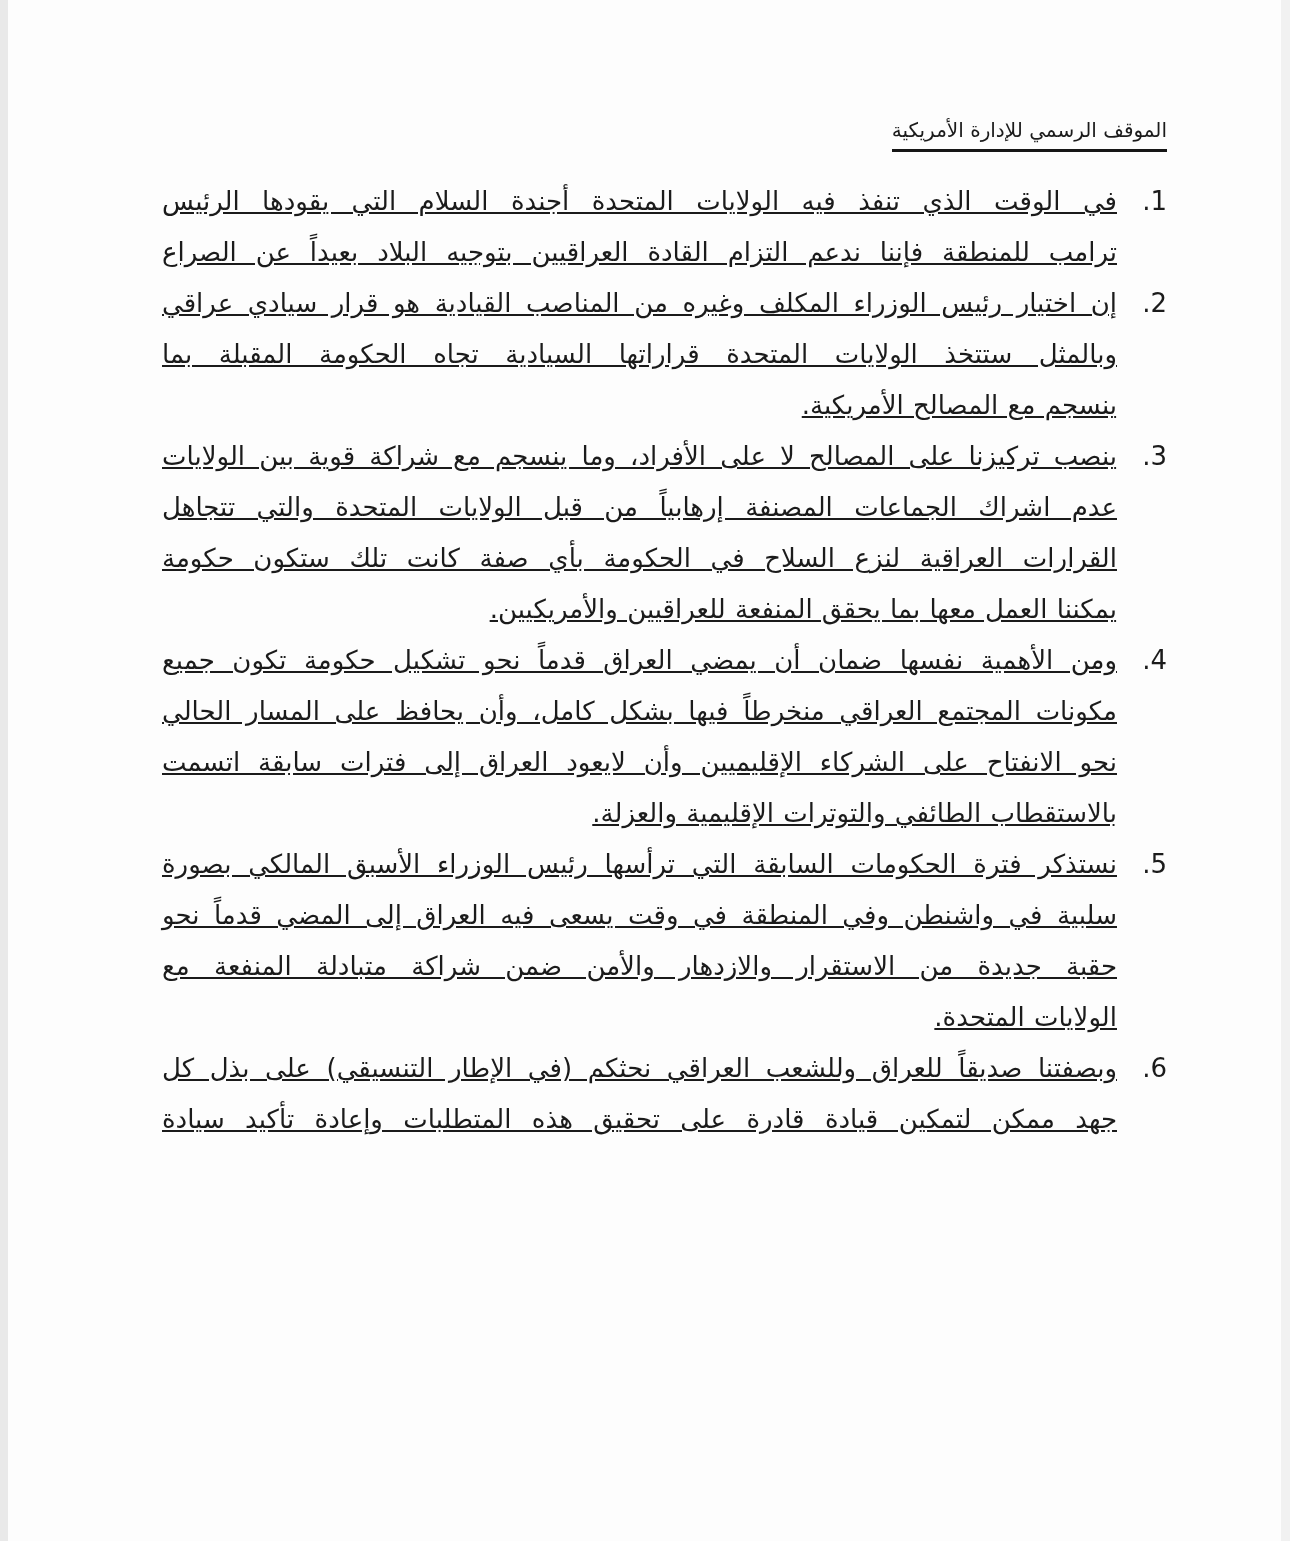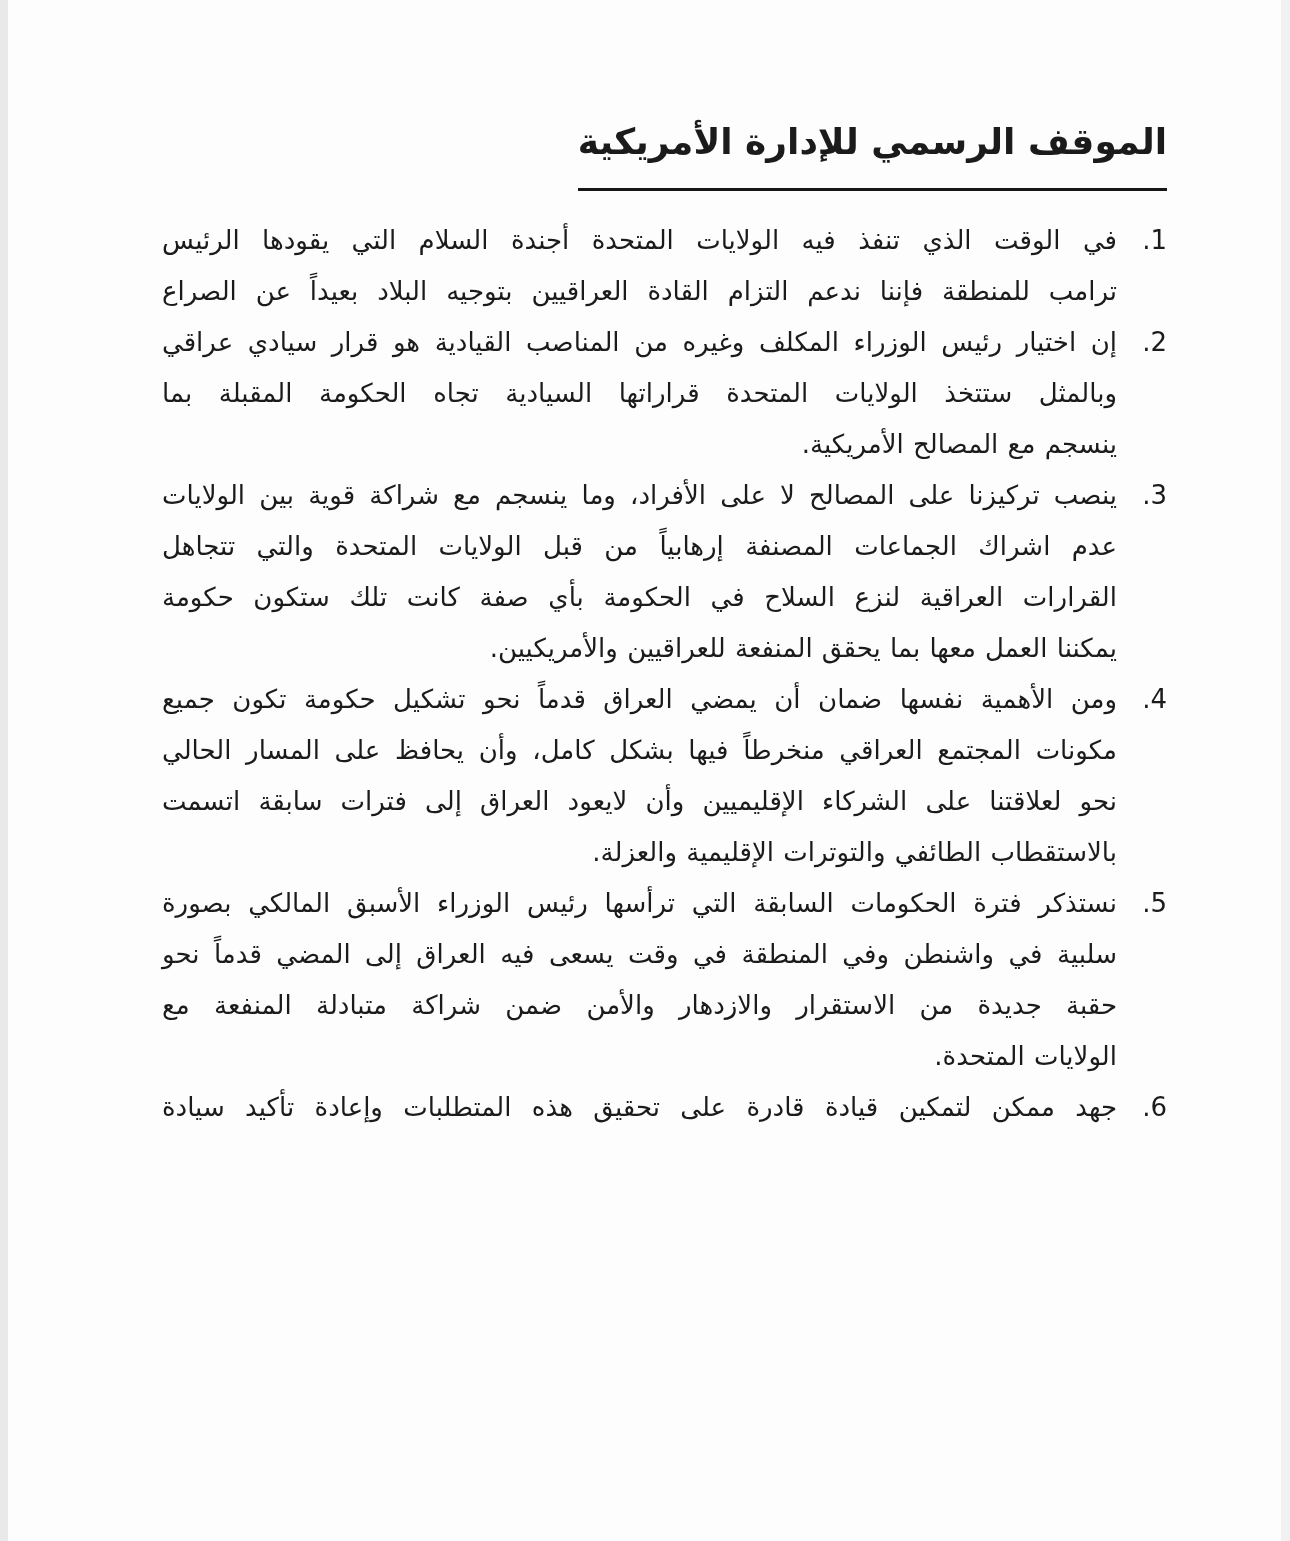--- a/index.html
+++ b/index.html
@@ -34,24 +34,24 @@
     top: 116px;
     right: 123px;
     left: 162px;
   }
   .title-wrap {
     text-align: right;
     margin-bottom: 24px;
   }
   .doc-title {
     display: inline-block;
-    font-size: 36px;
-    font-weight: bold;
+    font-size: 20px;
+    font-weight: normal;
     line-height: 1.45;
-    padding-bottom: 20px;
+    padding-bottom: 4px;
     border-bottom: 3px solid #161616;
   }
   .item {
     display: flex;
     align-items: flex-start;
   }
   .item-num {
     flex: 0 0 50px;
     font-size: 26px;
     line-height: 51px;
@@ -61,20 +61,21 @@
   .item-lines {
     flex: 1 1 auto;
     min-width: 0;
   }
   .line {
     font-size: 26px;
     line-height: 51px;
     text-align: justify;
     text-align-last: justify;
     word-spacing: 1px;
+    text-decoration: underline;
   }
   .line.last {
     text-align-last: right;
   }
 </style>
 </head>
 <body>
 
 <div class="page">
   <div class="edge-left"></div>
@@ -113,37 +114,38 @@
           <div class="line">القرارات العراقية لنزع السلاح في الحكومة بأي صفة كانت تلك ستكون حكومة</div>
           <div class="line last">يمكننا العمل معها بما يحقق المنفعة للعراقيين والأمريكيين.</div>
         </div>
       </div>
 
       <div class="item">
         <div class="item-num">4.</div>
         <div class="item-lines">
           <div class="line">ومن الأهمية نفسها ضمان أن يمضي العراق قدماً نحو تشكيل حكومة تكون جميع</div>
           <div class="line">مكونات المجتمع العراقي منخرطاً فيها بشكل كامل، وأن يحافظ على المسار الحالي</div>
-          <div class="line">نحو لعلاقتنا على الشركاء الإقليميين وأن لايعود العراق إلى فترات سابقة اتسمت</div>
+          <div class="line">نحو الانفتاح على الشركاء الإقليميين وأن لايعود العراق إلى فترات سابقة اتسمت</div>
           <div class="line last">بالاستقطاب الطائفي والتوترات الإقليمية والعزلة.</div>
         </div>
       </div>
 
       <div class="item">
         <div class="item-num">5.</div>
         <div class="item-lines">
           <div class="line">نستذكر فترة الحكومات السابقة التي ترأسها رئيس الوزراء الأسبق المالكي بصورة</div>
           <div class="line">سلبية في واشنطن وفي المنطقة في وقت يسعى فيه العراق إلى المضي قدماً نحو</div>
           <div class="line">حقبة جديدة من الاستقرار والازدهار والأمن ضمن شراكة متبادلة المنفعة مع</div>
           <div class="line last">الولايات المتحدة.</div>
         </div>
       </div>
 
       <div class="item">
         <div class="item-num">6.</div>
         <div class="item-lines">
+          <div class="line">وبصفتنا صديقاً للعراق وللشعب العراقي نحثكم (في الإطار التنسيقي) على بذل كل</div>
           <div class="line">جهد ممكن لتمكين قيادة قادرة على تحقيق هذه المتطلبات وإعادة تأكيد سيادة</div>
         </div>
       </div>
 
     </div>
   </div>
 </div>
 
 </body></html>

